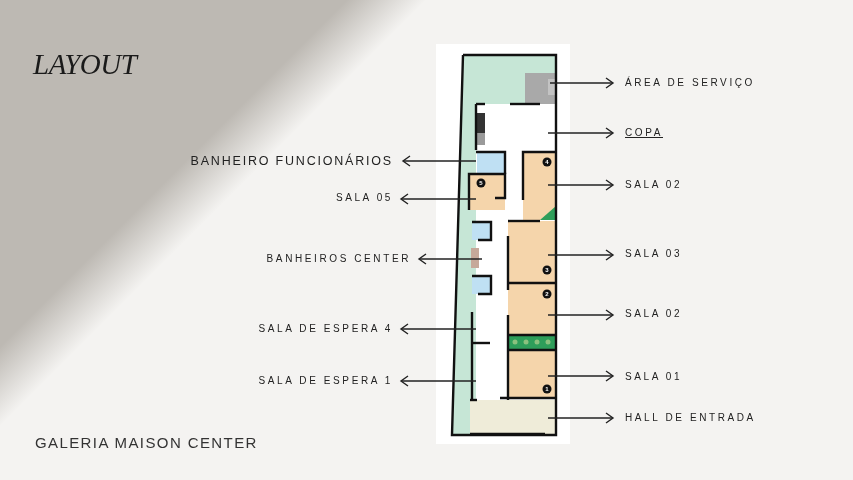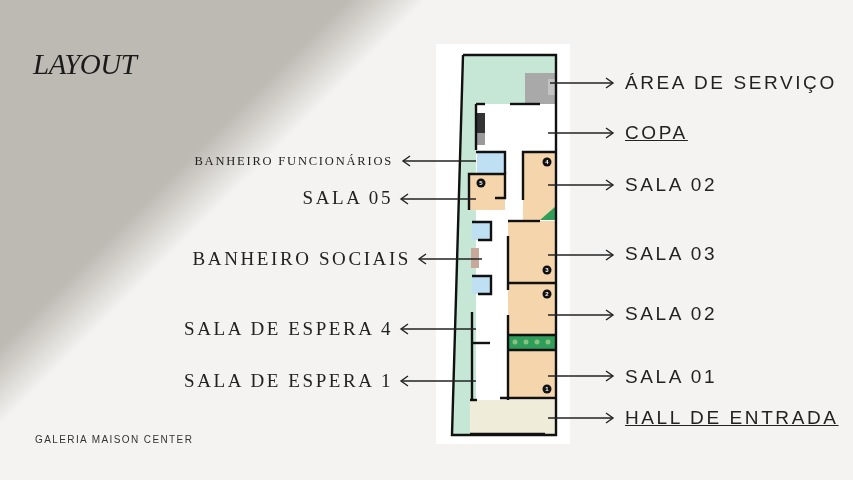--- a/index.html
+++ b/index.html
@@ -14,32 +14,32 @@
     background: linear-gradient(135deg, #bdb9b3 0%, #bdb9b3 26%, rgba(244,243,241,0) 32%);
     pointer-events:none;
   }
   .title {
     position:absolute; left:33px; top:48px;
     font-family:"Liberation Serif", "DejaVu Serif", serif;
     font-size:29px; letter-spacing:-0.5px; color:#1a1a1a;font-style:italic;
   }
   .footer {
     position:absolute; left:35px; top:434px;
-    font-size:10px; letter-spacing:1.4px; color:#333;
+    font-size:15px; letter-spacing:1.4px; color:#333;
   }
   .plan-bg {
     position:absolute; left:436px; top:44px; width:134px; height:400px;
     background:#ffffff;
   }
   svg.plan { position:absolute; left:0; top:0; }
   .label {
-    position:absolute; font-size:19px; letter-spacing:2.6px; color:#222;
+    position:absolute; font-size:10px; letter-spacing:2.6px; color:#222;
     white-space:nowrap; line-height:16px;
   }
-  .label.left { text-align:right;font-family:Liberation Serif, serif; }
+  .label.left { text-align:right; }
   .label.small { font-size:12.5px; letter-spacing:1.8px; }
 </style>
 </head>
 <body>
 
 <div class="corner"></div>
 <div class="title">LAYOUT</div>
 <div class="footer">GALERIA MAISON CENTER</div>
 
 <div class="plan-bg"></div>
@@ -146,19 +146,19 @@
       <polyline points="408,376 401,381 408,386"></polyline>
   </g>
 </svg>
 
 <div class="label" style="left:625px;top:75px;">ÁREA DE SERVIÇO</div>
 <div class="label" style="left:625px;top:125px;text-decoration:underline;">COPA</div>
 <div class="label" style="left:625px;top:177px;">SALA 02</div>
 <div class="label" style="left:625px;top:246px;">SALA 03</div>
 <div class="label" style="left:625px;top:306px;text-align:right;">SALA 02</div>
 <div class="label" style="left:625px;top:369px;">SALA 01</div>
-<div class="label" style="left:625px;top:410px;text-decoration:underline;">HALL DE ENTRADA</div>
+<div class="label" style="left:625px;top:410px;">HALL DE ENTRADA</div>
 
 <div class="label left small" style="right:460px;top:153px;">BANHEIRO FUNCIONÁRIOS</div>
 <div class="label left" style="right:460px;top:190px;">SALA 05</div>
-<div class="label left" style="right:442px;top:251px;">BANHEIRO SOCIAIS</div>
+<div class="label left" style="right:442px;top:251px;">BANHEIROS CENTER</div>
 <div class="label left" style="right:460px;top:321px;">SALA DE ESPERA 4</div>
 <div class="label left" style="right:460px;top:373px;">SALA DE ESPERA 1</div>
 
 </body></html>

